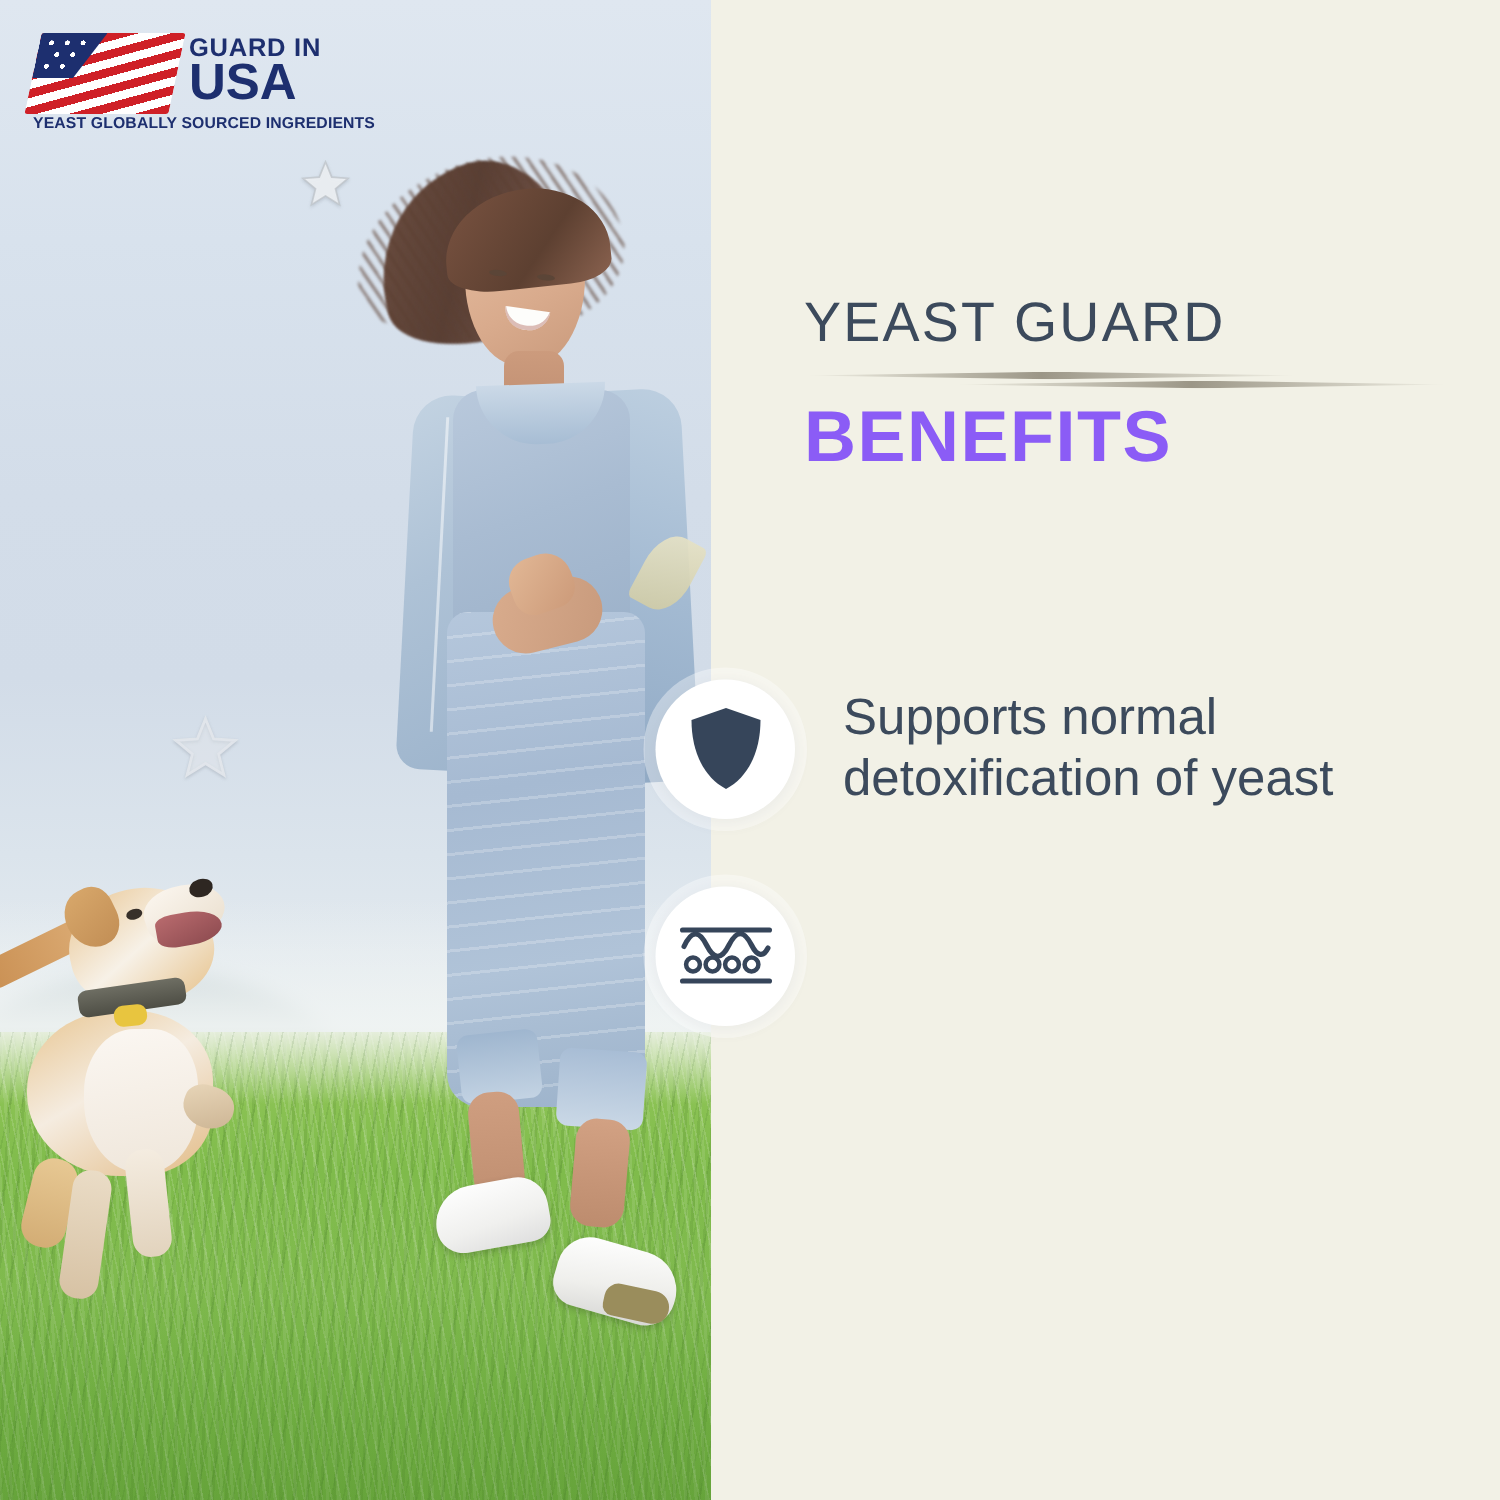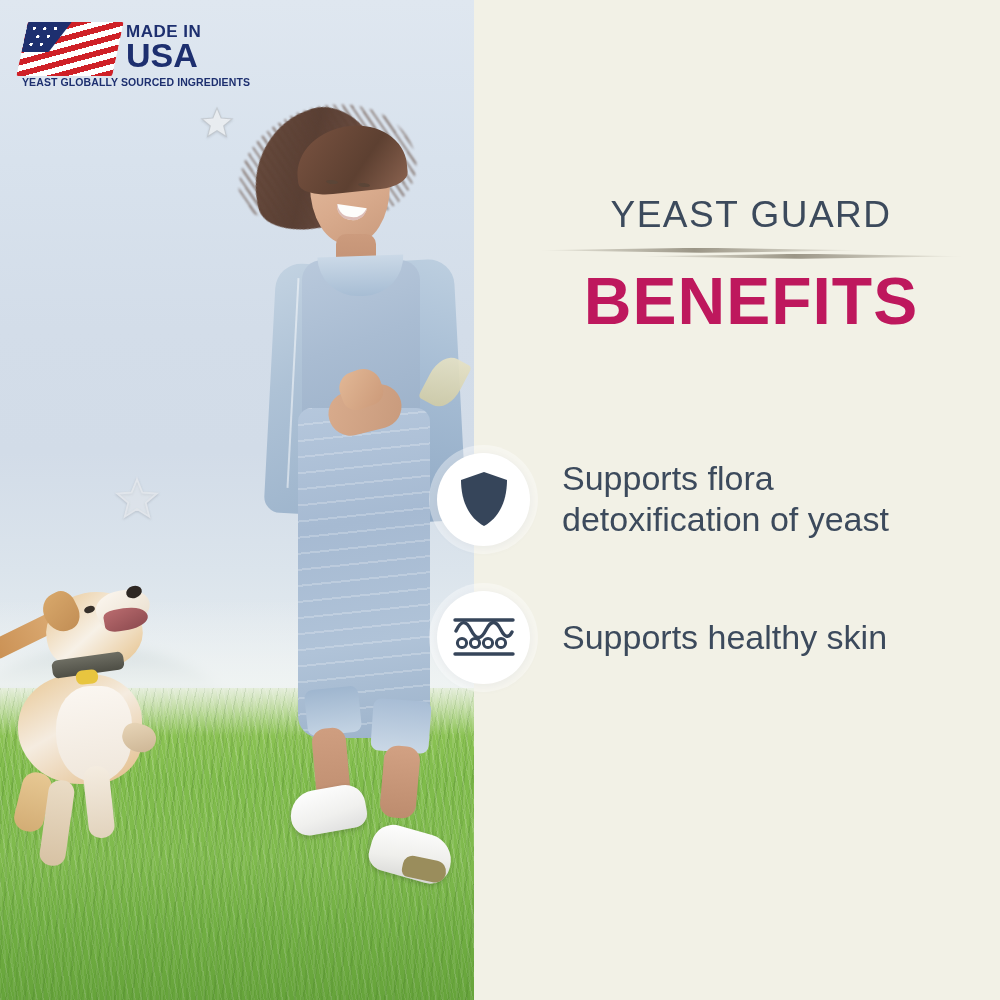--- a/index.html
+++ b/index.html
@@ -376,21 +376,20 @@
 
   
   .content {
     position: absolute;
     left: 474px; top: 0;
     width: 526px; height: 1000px;
     background: #f2f1e6;
   }
   .title-block {
     position: absolute; left: 62px; top: 196px; width: 430px;
-    text-align: center;
   }
   .kicker {
     font-size: 37px;
     letter-spacing: 1.5px;
     color: #3c4a5c;
     font-weight: 400;
     line-height: 1.05;
     font-family: "Liberation Sans", sans-serif;
   }
   .divider {
@@ -400,24 +399,24 @@
   }
   .divider .d1, .divider .d2 {
     position: absolute;
     height: 5px;
     background: linear-gradient(90deg, rgba(170,165,150,0) 0%, rgba(140,134,118,.85) 48%, rgba(170,165,150,0) 100%);
     clip-path: polygon(0 50%, 50% 0, 100% 50%, 50% 100%);
   }
   .divider .d1 { left: 0;   top: 2px;  width: 330px; }
   .divider .d2 { right: 0;  top: 8px;  width: 330px; }
   .headline {
-    font-size: 66px;
+    font-size: 48px;
     font-weight: bold;
     letter-spacing: 1px;
-    color: #be185d;
+    color: #8b5cf6;
     line-height: 1;
     font-family: "Liberation Sans", sans-serif;
   }
 
   .benefits {
     position: absolute;
     left: -37px; top: 452px;
     width: 563px;
   }
   .benefit-row {
@@ -518,21 +517,21 @@
       <svg width="50" height="50" viewBox="0 0 24 24">
         <path d="M12 2.5l2.6 6.4 6.9.5-5.3 4.4 1.7 6.7L12 16.8 6.1 20.5l1.7-6.7L2.5 9.4l6.9-.5z" fill="rgba(255,255,255,.30)" stroke="rgba(225,230,235,.95)" stroke-width=".9"></path>
       </svg>
     </div>
 
     <div class="usa-badge">
       <div class="flag-wrap">
         <div class="flag-stripes"></div>
         <div class="flag-canton"></div>
       </div>
-      <div class="made-in">MADE IN</div>
+      <div class="made-in">GUARD IN</div>
       <div class="usa-word">USA</div>
       <div class="usa-sub">YEAST GLOBALLY SOURCED INGREDIENTS</div>
     </div>
   </div>
 
   <div class="content">
 
     <div class="title-block">
       <div class="kicker">YEAST GUARD</div>
       <div class="divider">
@@ -543,35 +542,34 @@
     </div>
 
     <div class="benefits">
 
       <div class="benefit-row">
         <div class="icon-circle">
           <svg width="50" height="56" viewBox="0 0 50 56">
             <path d="M25 1 L48 9 C48 30 40 47 25 55 C10 47 2 30 2 9 Z" fill="#36455a"></path>
           </svg>
         </div>
-        <div class="benefit-text">Supports flora
+        <div class="benefit-text">Supports normal
 detoxification of yeast</div>
       </div>
 
 
       <div class="benefit-row">
         <div class="icon-circle">
           <svg width="62" height="44" viewBox="0 0 62 44">
             <line x1="2" y1="5" x2="60" y2="5" stroke="#36455a" stroke-width="3.4" stroke-linecap="round"></line>
             <path d="M3 16 C8 5 13 5 18 15 C23 25 28 25 33 15 C38 5 43 5 48 15 C52 23 56 23 59 17" fill="none" stroke="#36455a" stroke-width="3.4" stroke-linecap="round" stroke-linejoin="round"></path>
             <circle cx="9" cy="28" r="4.6" fill="none" stroke="#36455a" stroke-width="3"></circle>
             <circle cx="22" cy="28" r="4.6" fill="none" stroke="#36455a" stroke-width="3"></circle>
             <circle cx="35" cy="28" r="4.6" fill="none" stroke="#36455a" stroke-width="3"></circle>
             <circle cx="48" cy="28" r="4.6" fill="none" stroke="#36455a" stroke-width="3"></circle>
             <line x1="2" y1="39" x2="60" y2="39" stroke="#36455a" stroke-width="3.4" stroke-linecap="round"></line>
           </svg>
         </div>
-        <div class="benefit-text">Supports healthy skin</div>
       </div>
 
     </div>
   </div>
 </div>
 
 </body></html>

